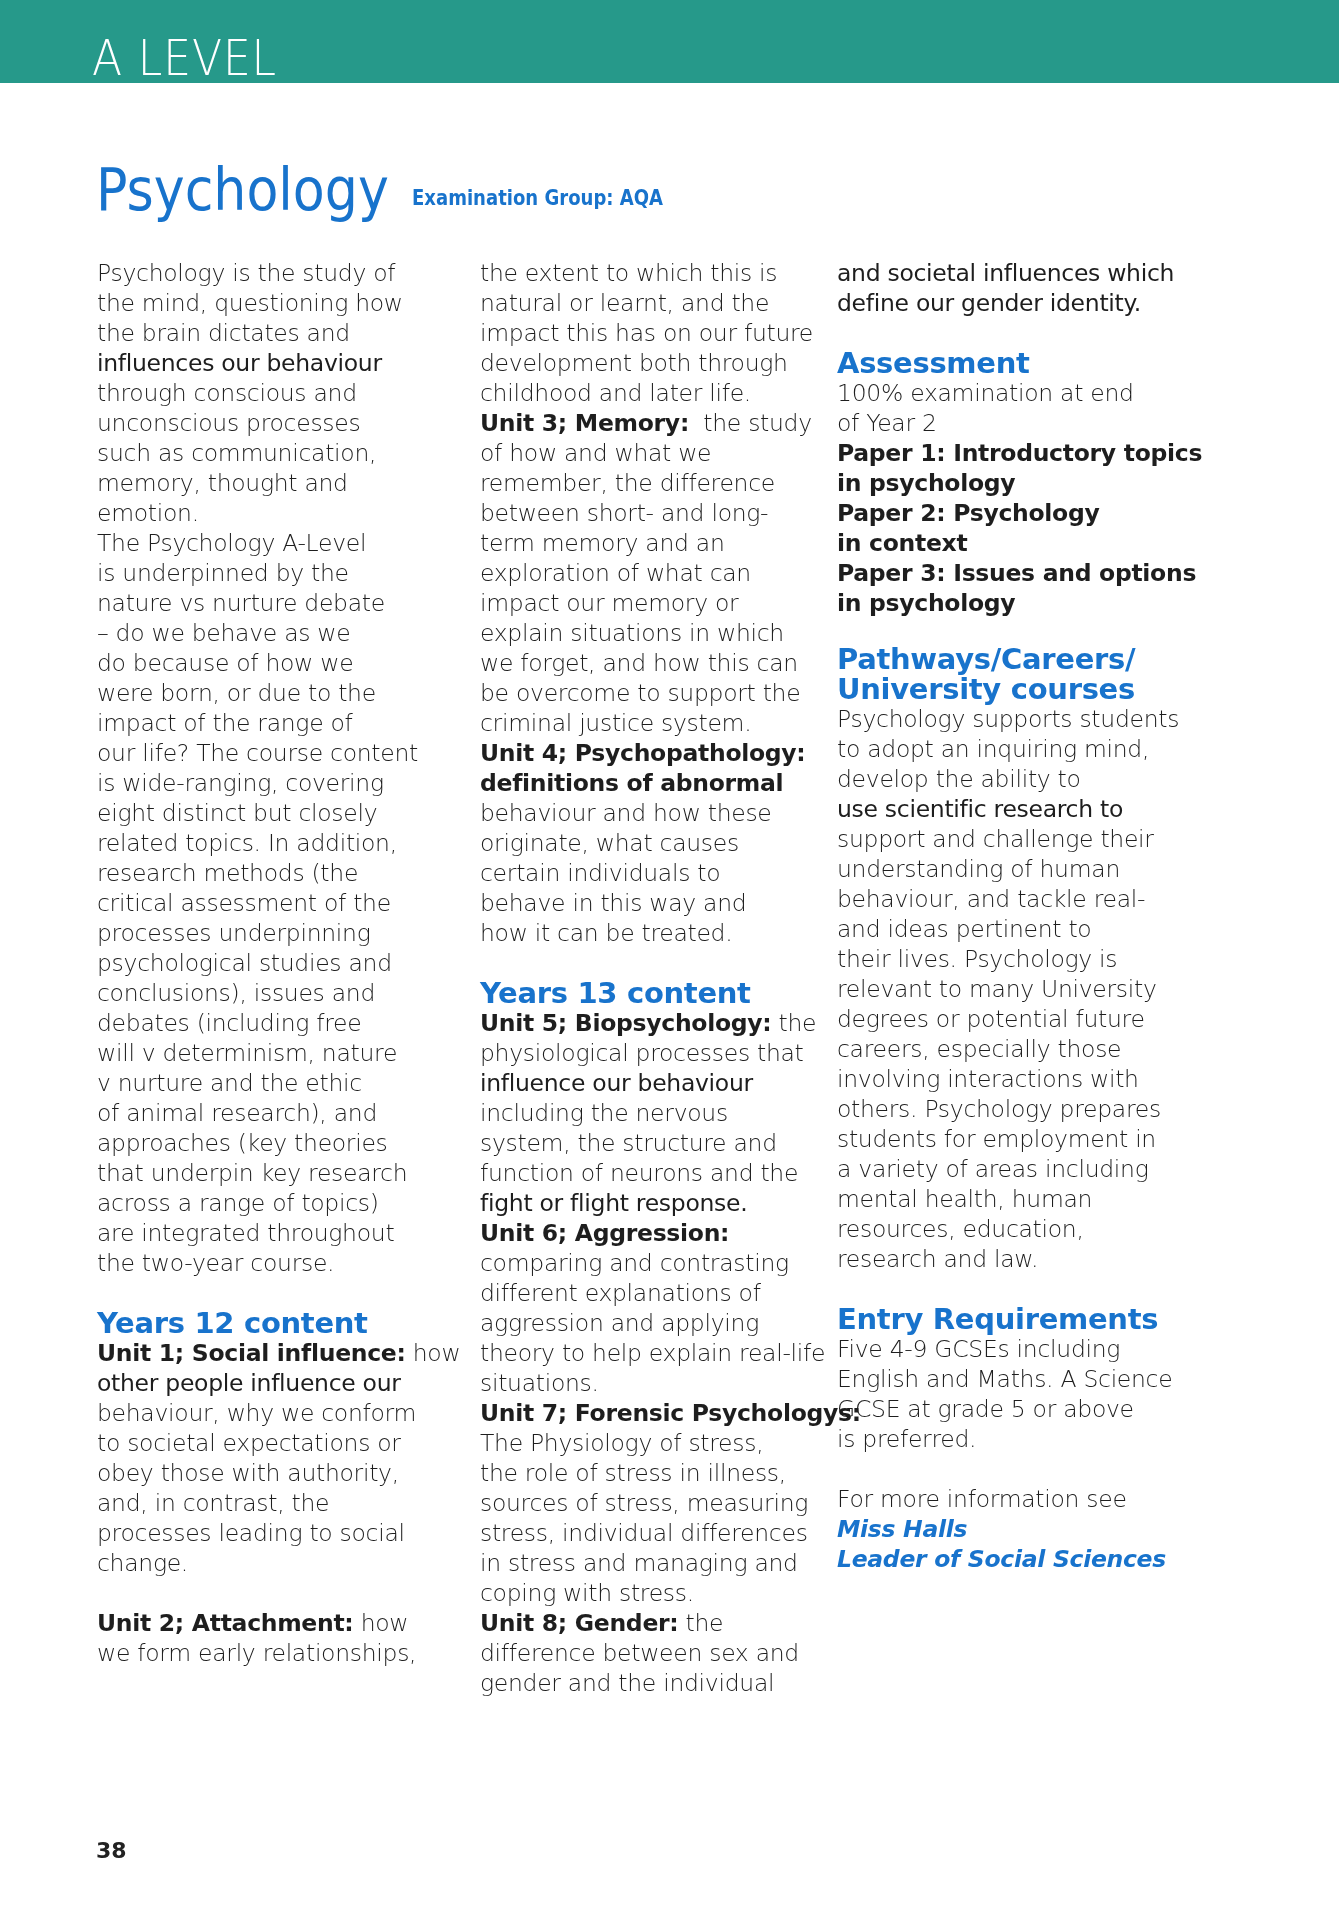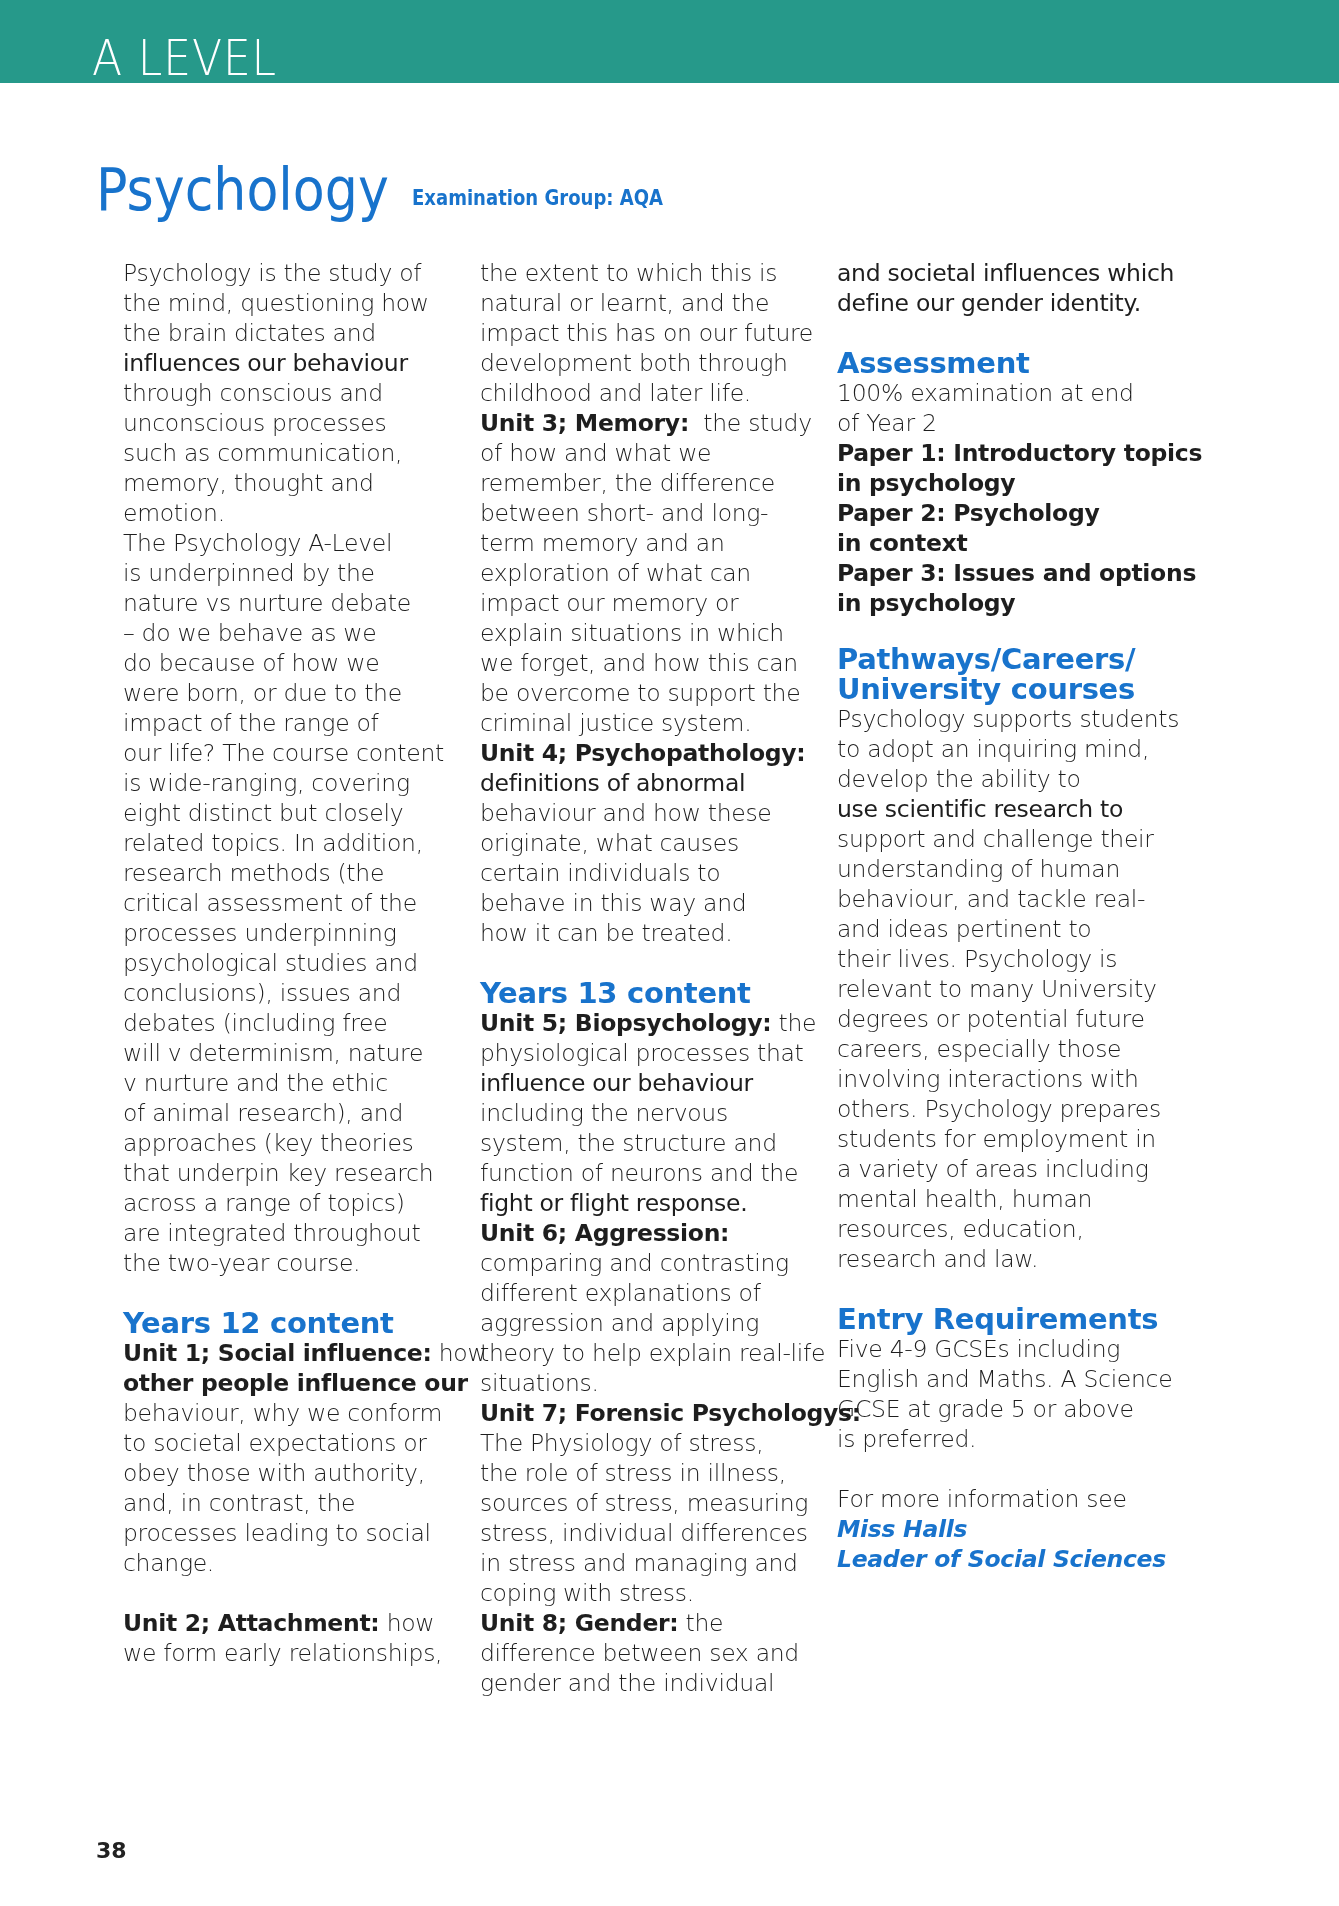--- a/index.html
+++ b/index.html
@@ -10,21 +10,21 @@
                   color: #ffffff; font-weight: 300; letter-spacing: 1px; font-family: "DejaVu Sans", sans-serif;
                   transform: scaleX(0.88); transform-origin: left top; }
   .page-title { position: absolute; left: 96px; top: 155px; font-size: 58px; line-height: 70px;
                 color: #1873cc; font-weight: normal; font-family: "DejaVu Sans", sans-serif;
                 transform: scaleX(0.9); transform-origin: left top; margin: 0; }
   .exam-group { position: absolute; left: 412px; top: 185px; font-size: 20.5px; line-height: 26px;
                 color: #1873cc; font-weight: bold; font-family: "DejaVu Sans", sans-serif;
                 transform: scaleX(0.88); transform-origin: left top; }
   .col { position: absolute; top: 258px; width: 360px; font-size: 23.5px; line-height: 30px;
          font-family: "DejaVu Sans", sans-serif; letter-spacing: -0.3px; }
-  .col1 { left: 97px; margin-left: 26px; }
+  .col1 { left: 97px; }
   .col2 { left: 480px; }
   .col3 { left: 837px; }
   .line { display: block; white-space: nowrap; font-weight: 300; color: #1e1e1e; }
   .b { font-weight: bold; color: #1e1e1e; }
   .h { display: block; white-space: nowrap; color: #1873cc; font-weight: bold; font-size: 29px; line-height: 30px; }
   .gap { display: block; height: 30px; }
   .link { display: block; white-space: nowrap; color: #1873cc; font-weight: bold; font-style: italic; }
   .page-number { position: absolute; left: 96px; top: 1838px; font-size: 22px; font-weight: bold; color: #222222;
                  font-family: "DejaVu Sans", sans-serif; }
 </style>
@@ -72,21 +72,21 @@
     <span class="line">approaches (key theories</span>
     <span class="line">that underpin key research</span>
     <span class="line">across a range of topics)</span>
     <span class="line">are integrated throughout</span>
     <span class="line">the two-year course.</span>
   </div>
   <span class="gap"></span>
   <span class="h">Years 12 content</span>
   <div>
     <span class="line"><span class="b">Unit 1; Social influence:</span><span> how</span></span>
-    <span class="line" style="font-weight:bold">other people influence our</span>
+    <span class="line" style="font-weight:normal">other people influence our</span>
     <span class="line">behaviour, why we conform</span>
     <span class="line">to societal expectations or</span>
     <span class="line">obey those with authority,</span>
     <span class="line">and, in contrast, the</span>
     <span class="line">processes leading to social</span>
     <span class="line">change.</span>
   </div>
   <span class="gap"></span>
   <div>
     <span class="line"><span class="b">Unit 2; Attachment:</span><span> how</span></span>
@@ -110,21 +110,21 @@
     <span class="line">term memory and an</span>
     <span class="line">exploration of what can</span>
     <span class="line">impact our memory or</span>
     <span class="line">explain situations in which</span>
     <span class="line">we forget, and how this can</span>
     <span class="line">be overcome to support the</span>
     <span class="line">criminal justice system.</span>
   </div>
   <div>
     <span class="line b">Unit 4; Psychopathology:</span>
-    <span class="line" style="font-weight:normal">definitions of abnormal</span>
+    <span class="line" style="font-weight:bold">definitions of abnormal</span>
     <span class="line">behaviour and how these</span>
     <span class="line">originate, what causes</span>
     <span class="line">certain individuals to</span>
     <span class="line">behave in this way and</span>
     <span class="line">how it can be treated.</span>
   </div>
   <span class="gap"></span>
   <span class="h">Years 13 content</span>
   <div>
     <span class="line"><span class="b">Unit 5; Biopsychology:</span><span> the</span></span>

